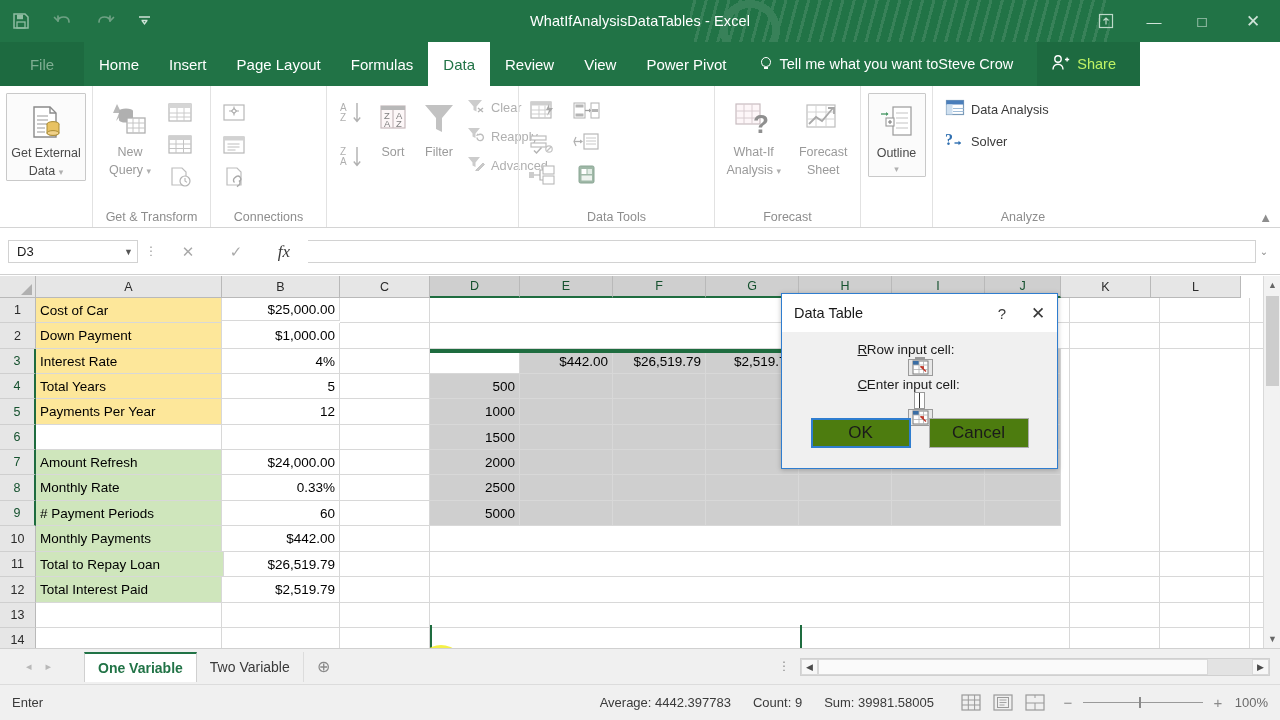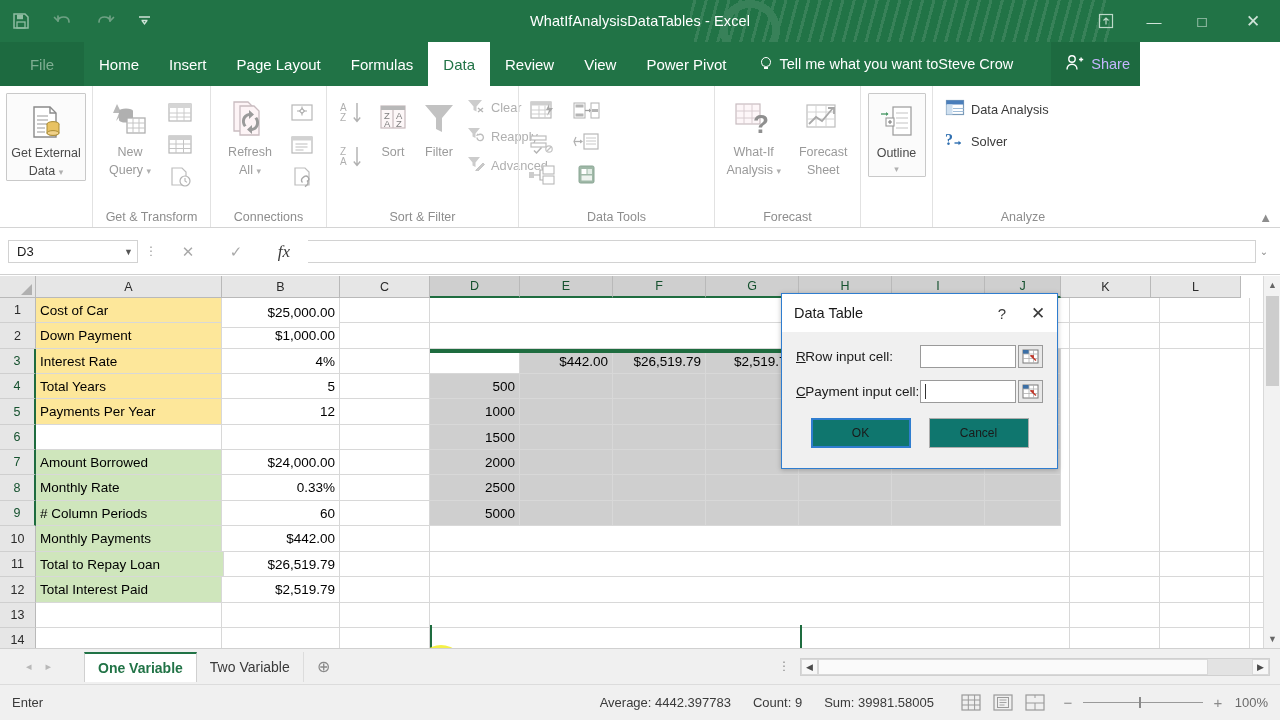--- a/index.html
+++ b/index.html
@@ -70,22 +70,22 @@
   .bulb i {
     position: absolute; left: 2px; top: 1px; width: 10px; height: 10px;
     border: 1.4px solid #fff; border-radius: 50% 50% 45% 45%;
   }
   .bulb b { position: absolute; left: 5px; top: 11px; width: 4px; height: 1.5px; background: #fff; }
   .username {
     display: flex; align-items: center; color: #ffffff; font-size: 14.5px;
     white-space: nowrap; padding-right: 8px;
   }
   .share-btn {
-    margin-left: auto; background: #1d6a40; color: #c4b5fd; font-size: 14.5px;
-    display: flex; align-items: center; gap: 7px; padding: 0 10px 0 14px;
+    margin-left: auto; background: #1d6a40; color: #bef264; font-size: 14.5px;
+    display: flex; align-items: center; gap: 7px; padding: 0 24px 0 14px;
   }
 
   
   .ribbon {
     position: absolute; left: 0; top: 86px; width: 1280px; height: 142px;
     background: #ffffff; border-bottom: 1px solid #d4d4d4;
     display: flex; align-items: stretch;
     color: #b4b4b4;
   }
   .rgroup { position: relative; display: flex; flex-direction: column; align-items: stretch; padding: 3px 0 0 0; }
@@ -204,38 +204,38 @@
     font-size: 13.5px; color: #1a1a1a;
   }
   .dlg-title {
     height: 38px; background: #ffffff; display: flex; align-items: center;
     padding: 0 0 0 12px;
   }
   .dlg-title .t { font-size: 14.5px; color: #1a1a1a; }
   .dlg-title .q { margin-left: auto; width: 34px; text-align: center; font-size: 15px; color: #3a3a3a; }
   .dlg-title .x { width: 38px; text-align: center; font-size: 17px; color: #3a3a3a; }
   .dlg-body { padding: 10px 14px 0 14px; }
-  .dlg-row { display: flex; align-items: center; height: 28px; margin-bottom: 7px; }
+  .dlg-row { display: flex; align-items: center; height: 28px; margin-bottom: 7px; flex-direction: column; }
   .dlg-row label { width: 124px; font-size: 13.5px; color: #1a1a1a; }
   .dlg-row label u { text-decoration: underline; }
   .dlg-input {
     flex: 1; height: 23px; background: #ffffff; border: 1px solid #9a9a9a;
     display: flex; align-items: center; padding: 0 4px; position: relative;
   }
   .dlg-input .caretbar {
     width: 1px; height: 15px; background: #333;
   }
   .refbtn {
     width: 25px; height: 23px; margin-left: 2px; background: #e8e8e8; border: 1px solid #9a9a9a;
     display: flex; align-items: center; justify-content: center;
   }
   .dlg-btns { display: flex; justify-content: center; gap: 18px; padding-top: 6px; }
   .dbtn {
-    width: 100px; height: 30px; background: #0f766e; border: 1px solid #adadad;
-    display: flex; align-items: center; justify-content: center; font-size: 12px; color: #1a1a1a;
+    width: 100px; height: 30px; background: #4d7c0f; border: 1px solid #adadad;
+    display: flex; align-items: center; justify-content: center; font-size: 17px; color: #1a1a1a;
   }
   .dbtn.primary { border: 2px solid #2f7dcf; }
 
   
   .sheetbar {
     position: absolute; left: 0; top: 648px; width: 1280px; height: 36px;
     background: #f0f0f0; border-top: 1px solid #d0d0d0;
     display: flex; align-items: center;
   }
   .nav-arrows { display: flex; align-items: center; padding: 0 4px; gap: 14px; width: 84px; }
@@ -426,32 +426,20 @@
                 <path d="M19 12v3l2 1.4" stroke="#b4b4b4" stroke-width="1.1" fill="none"></path>
               </svg>
           </div>
         </div>
       </div>
       <div class="rg-label">Get &amp; Transform</div>
     </div>
 
     <div class="rgroup" style="width:116px">
       <div class="rg-body">
-        <div class="big-btn" style="width:66px">
-          <span class="bi">
-            <svg width="44" height="42" viewBox="0 0 44 42">
-              <path d="M6 3h14l5 5v24H6z" fill="#fdf4f6" stroke="#c9bcc0" stroke-width="1.3"></path>
-              <path d="M12 7h14l5 5v24H12z" fill="#fdf4f6" stroke="#c9bcc0" stroke-width="1.3"></path>
-              <path d="M16 28 C12 23 14 15 21 14 l0-3 5 4.5-5 4.5v-3c-4 1-5.5 6-2.5 9.5z" fill="#9a9a9a"></path>
-              <path d="M29 18 C33 23 31 31 24 32 l0 3 -5-4.5 5-4.5v3c4-1 5.5-6 2.5-9.5z" fill="#9a9a9a"></path>
-            </svg>
-          </span>
-          <span>Refresh</span>
-          <span><span>All</span> <span class="caret">▾</span></span>
-        </div>
         <div class="stack3" style="gap:2px">
           <div class="gi">
             <svg width="28" height="22" viewBox="0 0 28 22">
                 <rect x="4" y="3" width="20" height="15" fill="#fff" stroke="#b8b8b8" stroke-width="1.2"></rect>
                 <path d="M14 6.5 l2.5 2.5 -2.5 2.5 -2.5-2.5z" fill="none" stroke="#adadad" stroke-width="1.2"></path>
                 <path d="M14 6.5v-2M14 11.5v2M11.5 9h-2.5M16.5 9h2.5" stroke="#adadad" stroke-width="1.1"></path>
               </svg>
           </div>
           <div class="gi">
             <svg width="28" height="22" viewBox="0 0 28 22">
@@ -532,21 +520,20 @@
           </div>
           <div class="sm-row">
             <span class="icn"><svg width="18" height="15" viewBox="0 0 18 15">
                   <path d="M1 1h12l-4.5 5.5v4.5l-3-1.5V6.5z" fill="#cccccc"></path>
                   <path d="M9 14 l7-7 1.5 1.5 -7 7 -2 .5z" fill="#c9c9c9" stroke="#bdbdbd" stroke-width=".8"></path>
                 </svg></span>
             <span>Advanced</span>
           </div>
         </div>
       </div>
-      <div class="rg-label">Sort &amp; Filter</div>
     </div>
 
     <div class="rgroup" style="width:196px">
       <div class="rg-body">
         <div class="grid-sm" style="grid-template-columns:repeat(2,40px)">
           <div class="gi">
             <svg width="30" height="24" viewBox="0 0 30 24">
                 <rect x="4" y="3" width="20" height="16" fill="#fff" stroke="#b8b8b8" stroke-width="1.2"></rect>
                 <rect x="4" y="3" width="20" height="3.5" fill="#cfcfcf"></rect>
                 <g stroke="#cdcdcd" stroke-width="1">
@@ -746,30 +733,30 @@
     </div>
 
     <div class="cells">
 
       <div class="cell yellow" style="left:0;top:0;width:186px;height:25px">Cost of Car</div>
       <div class="cell yellow" style="left:0;top:25px;width:186px;height:26px">Down Payment</div>
       <div class="cell yellow" style="left:0;top:51px;width:186px;height:25px">Interest Rate</div>
       <div class="cell yellow" style="left:0;top:76px;width:186px;height:25px">Total Years</div>
       <div class="cell yellow" style="left:0;top:101px;width:186px;height:26px">Payments Per Year</div>
       <div class="cell" style="left:0;top:127px;width:186px;height:25px"></div>
-      <div class="cell green" style="left:0;top:152px;width:186px;height:25px">Amount Borrowed</div>
+      <div class="cell green" style="left:0;top:152px;width:186px;height:25px">Amount Refresh</div>
       <div class="cell green" style="left:0;top:177px;width:186px;height:26px">Monthly Rate</div>
-      <div class="cell green" style="left:0;top:203px;width:186px;height:25px"># Column Periods</div>
+      <div class="cell green" style="left:0;top:203px;width:186px;height:25px"># Payment Periods</div>
       <div class="cell green" style="left:0;top:228px;width:186px;height:26px">Monthly Payments</div>
       <div class="cell green" style="left:0;top:254px;width:188px;height:25px">Total to Repay Loan</div>
       <div class="cell green" style="left:0;top:279px;width:186px;height:26px">Total Interest Paid</div>
       <div class="cell" style="left:0;top:305px;width:186px;height:25px"></div>
       <div class="cell" style="left:0;top:330px;width:186px;height:25px"></div>
 
-      <div class="cell r" style="left:186px;top:0;width:118px;height:30px">$25,000.00</div>
+      <div class="cell r" style="left:186px;top:0;width:118px;height:23px">$25,000.00</div>
       <div class="cell r" style="left:186px;top:25px;width:118px;height:26px">$1,000.00</div>
       <div class="cell r" style="left:186px;top:51px;width:118px;height:25px">4%</div>
       <div class="cell r" style="left:186px;top:76px;width:118px;height:25px">5</div>
       <div class="cell r" style="left:186px;top:101px;width:118px;height:26px">12</div>
       <div class="cell r" style="left:186px;top:127px;width:118px;height:25px"></div>
       <div class="cell r" style="left:186px;top:152px;width:118px;height:25px">$24,000.00</div>
       <div class="cell r" style="left:186px;top:177px;width:118px;height:26px">0.33%</div>
       <div class="cell r" style="left:186px;top:203px;width:118px;height:25px">60</div>
       <div class="cell r" style="left:186px;top:228px;width:118px;height:26px">$442.00</div>
       <div class="cell r" style="left:186px;top:254px;width:118px;height:25px">$26,519.79</div>
@@ -893,21 +880,21 @@
               <rect x="1" y="1" width="6" height="4" fill="#3a6ea5"></rect>
               <g stroke="#b0b0b0" stroke-width=".8">
                 <path d="M1 5h15M1 9.5h15M7 1v13M11.5 1v13"></path>
               </g>
               <path d="M14 11.5 L8.5 6.5" stroke="#c0392b" stroke-width="1.5"></path>
               <path d="M8 6 l4 .3 -.3 3.4z" fill="#c0392b"></path>
             </svg>
         </div>
       </div>
       <div class="dlg-row">
-        <label><u>C</u><span style="margin-left:-0.5px">Payment input cell:</span></label>
+        <label><u>C</u><span style="margin-left:-0.5px">Enter input cell:</span></label>
         <div class="dlg-input">
           <span class="caretbar"></span>
           <span></span>
         </div>
         <div class="refbtn">
           <svg width="17" height="15" viewBox="0 0 17 15">
               <rect x="1" y="1" width="15" height="13" fill="#fff" stroke="#7a7a7a" stroke-width="1"></rect>
               <rect x="1" y="1" width="6" height="4" fill="#3a6ea5"></rect>
               <g stroke="#b0b0b0" stroke-width=".8">
                 <path d="M1 5h15M1 9.5h15M7 1v13M11.5 1v13"></path>

